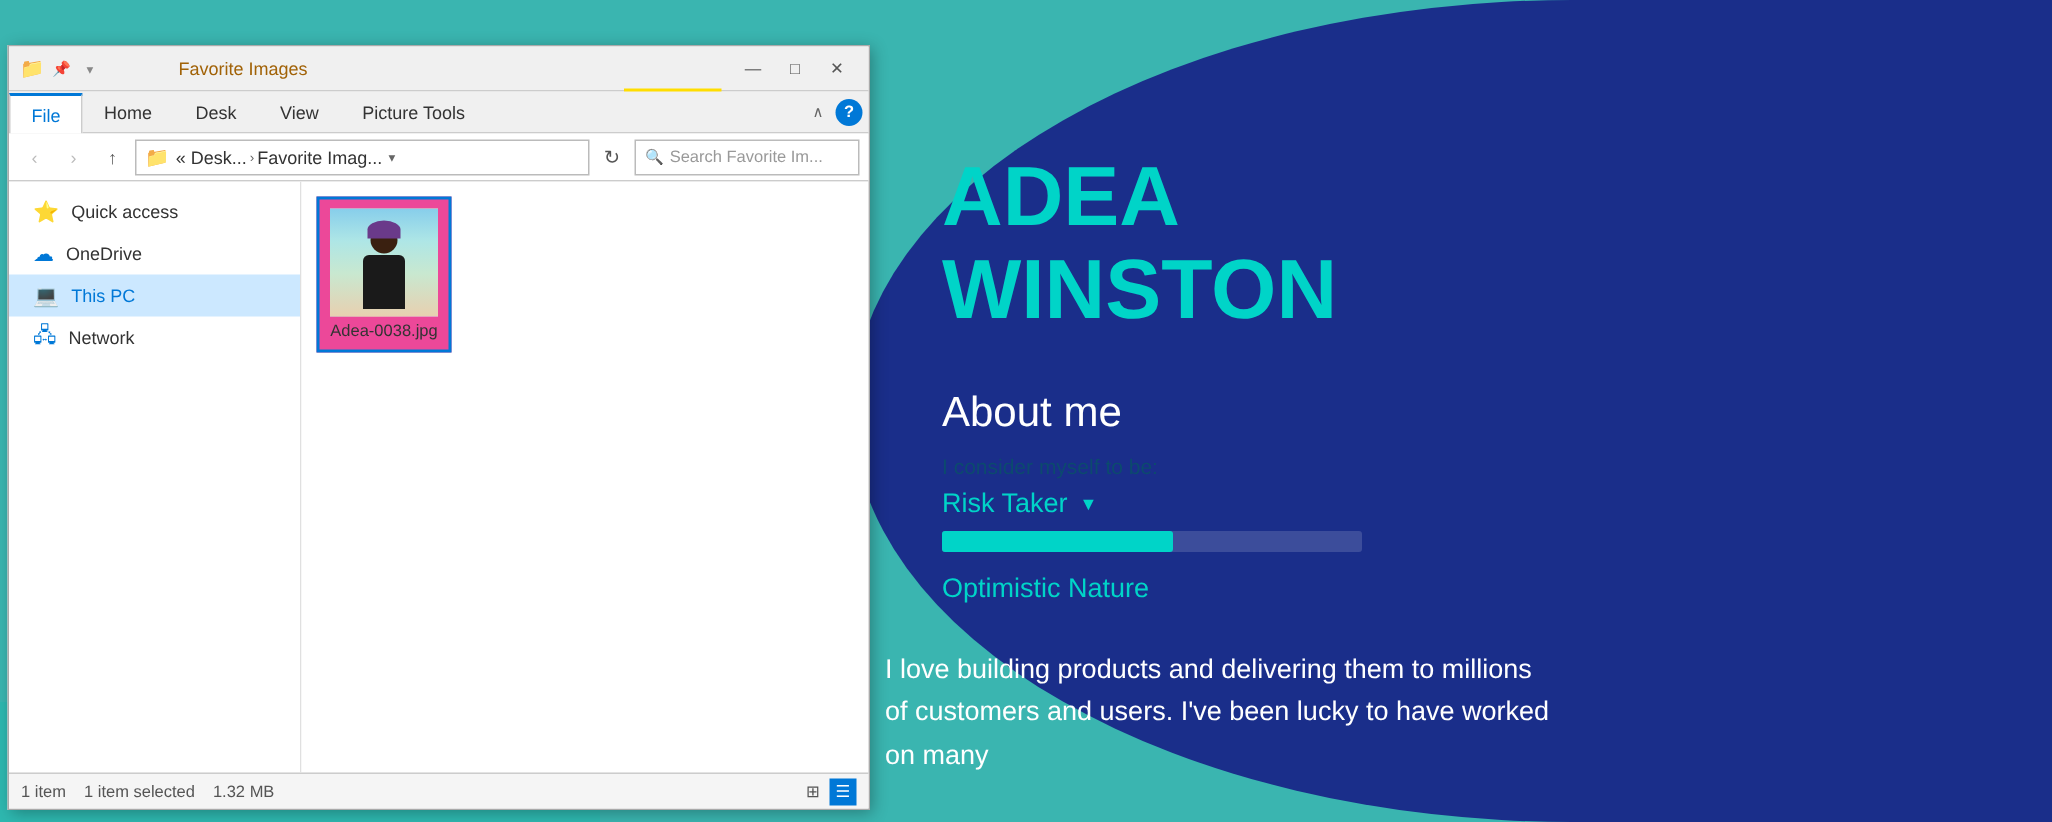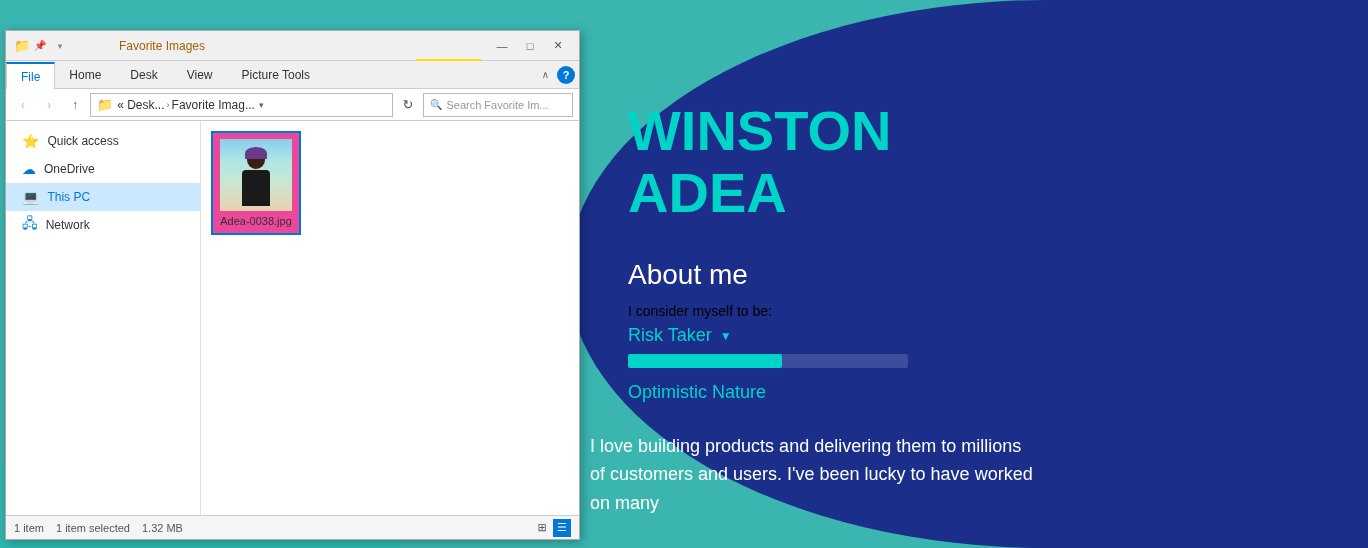--- a/index.html
+++ b/index.html
@@ -389,21 +389,21 @@
       margin-top: 6px;
     }
     .about-title {
       font-size: 28px;
       color: #fff;
       font-weight: 400;
       margin-bottom: 12px;
     }
     .consider-label {
       font-size: 14px;
-      color: #000000;
+      color: #0c4a6e;
       margin-bottom: 6px;
     }
     .dropdown-row {
       display: flex;
       align-items: center;
       gap: 8px;
       margin-bottom: 8px;
     }
     .dropdown-value {
       font-size: 18px;
@@ -568,22 +568,22 @@
     <span>1.32 MB</span>
     <div class="status-bar-right">
       <button class="view-btn">⊞</button>
       <button class="view-btn active">☰</button>
     </div>
   </div>
 </div>
 
 <div class="profile-section">
   <div class="profile-name">
+    <div>ADEA</div>
     <div>WINSTON</div>
-    <div>ADEA</div>
   </div>
 
   <div class="about-section">
     <div class="about-title">About me</div>
     <div class="consider-label">I consider myself to be:</div>
     <div class="dropdown-row">
       <span class="dropdown-value">Risk Taker</span>
       <span class="dropdown-arrow">▼</span>
     </div>
     <div class="progress-bar-container">

